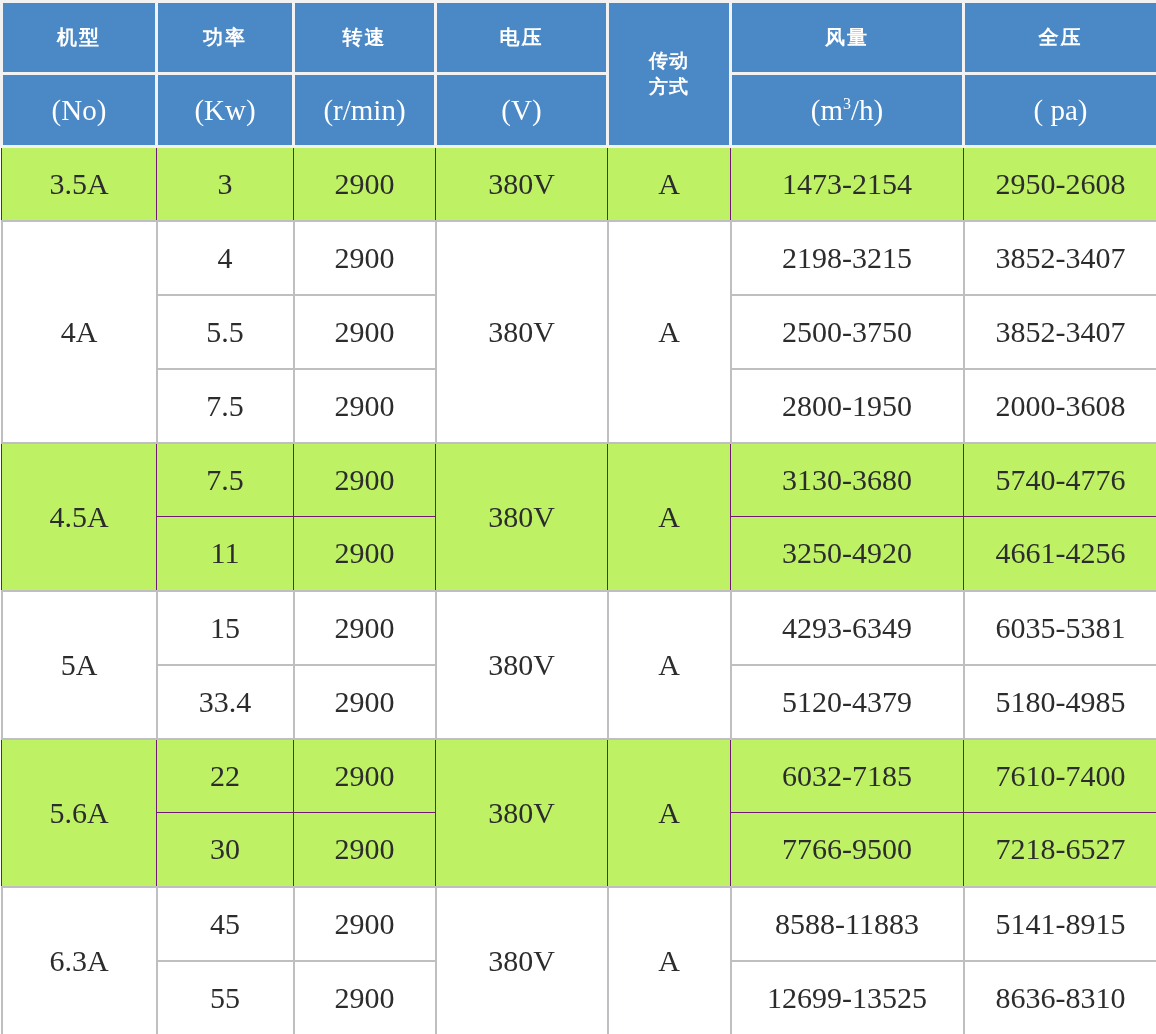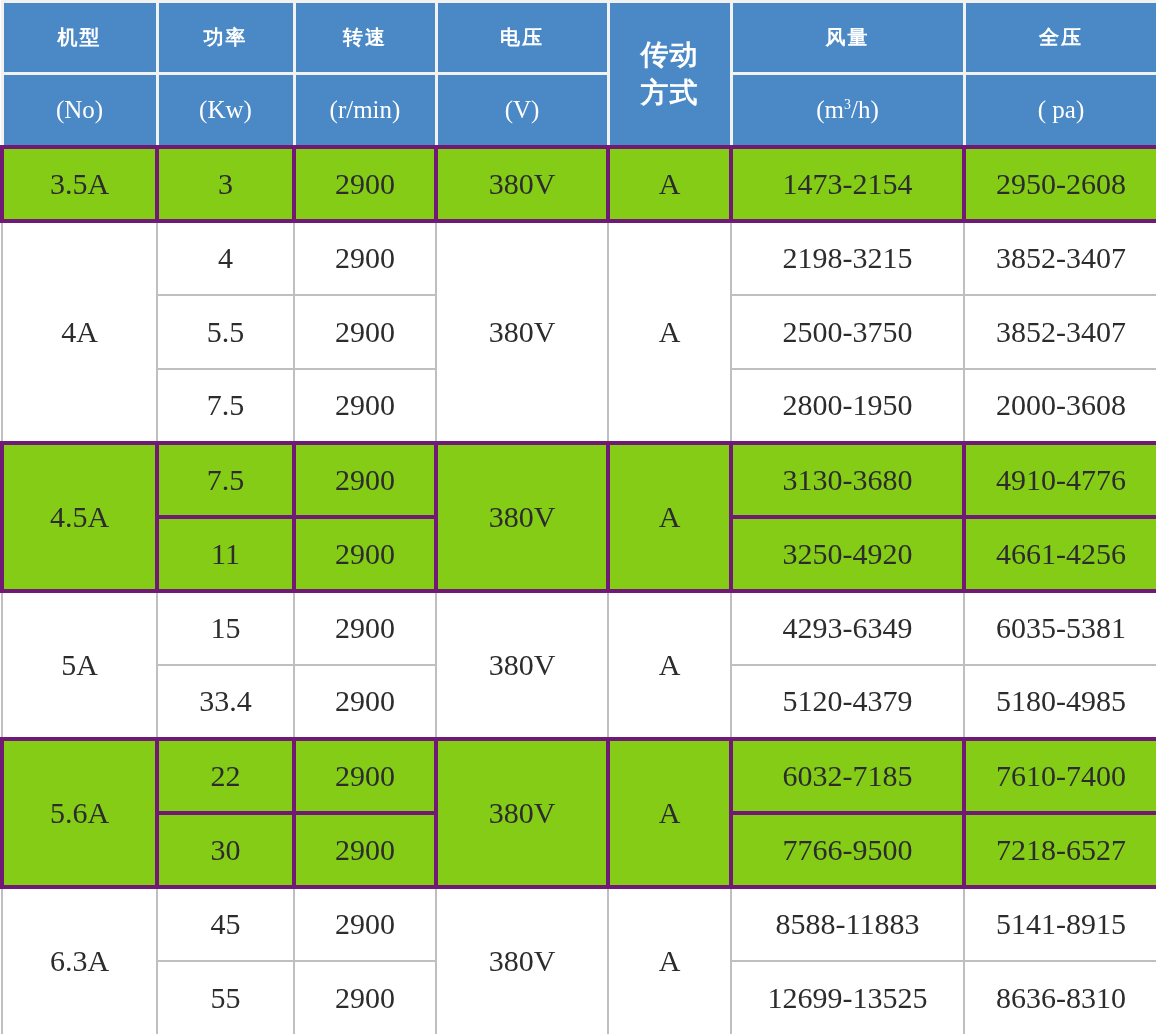--- a/index.html
+++ b/index.html
@@ -20,36 +20,36 @@
     font-size:20px;
     letter-spacing:2px;
     text-align:center; vertical-align:middle;
     padding:0;
   }
   tr.hrow1 { height:72px; }
   tr.hrow2 { height:73px; }
   .spec th.hu {
     font-family:"Liberation Serif", serif;
     font-weight:normal;
-    font-size:25px;
+    font-size:29px;
     letter-spacing:0;
   }
-  .spec th.drive { font-size:28px; line-height:1.35; letter-spacing:1px; }
+  .spec th.drive { font-size:19px; line-height:1.35; letter-spacing:1px; }
   .spec sup { font-size:0.55em; vertical-align:super; line-height:0; }
 
   
   .spec td {
     text-align:center; vertical-align:middle;
     font-family:"Liberation Serif", serif;
     font-size:30px;
     color:#2c2c2e;
     padding:0;
   }
   .spec tbody tr { height:74px; }
-  tr.g td { background:#84cc16; border:4px solid #701a75; }
+  tr.g td { background:#bef264; border:1px solid #701a75; }
   tr.w td { background:#ffffff; border:2px solid #bfbfc1; }
 </style>
 </head>
 <body>
 
 <table class="spec">
   <colgroup>
     <col style="width:155px">
       <col style="width:137px">
       <col style="width:142px">
@@ -114,21 +114,21 @@
       <td>2000-3608</td>
     </tr>
 
     <tr class="g">
       <td rowspan="2">4.5A</td>
       <td>7.5</td>
       <td>2900</td>
       <td rowspan="2">380V</td>
       <td rowspan="2">A</td>
       <td>3130-3680</td>
-      <td>4910-4776</td>
+      <td>5740-4776</td>
     </tr>
     <tr class="g">
       <td>11</td>
       <td>2900</td>
       <td>3250-4920</td>
       <td>4661-4256</td>
     </tr>
 
     <tr class="w">
       <td rowspan="2">5A</td>

